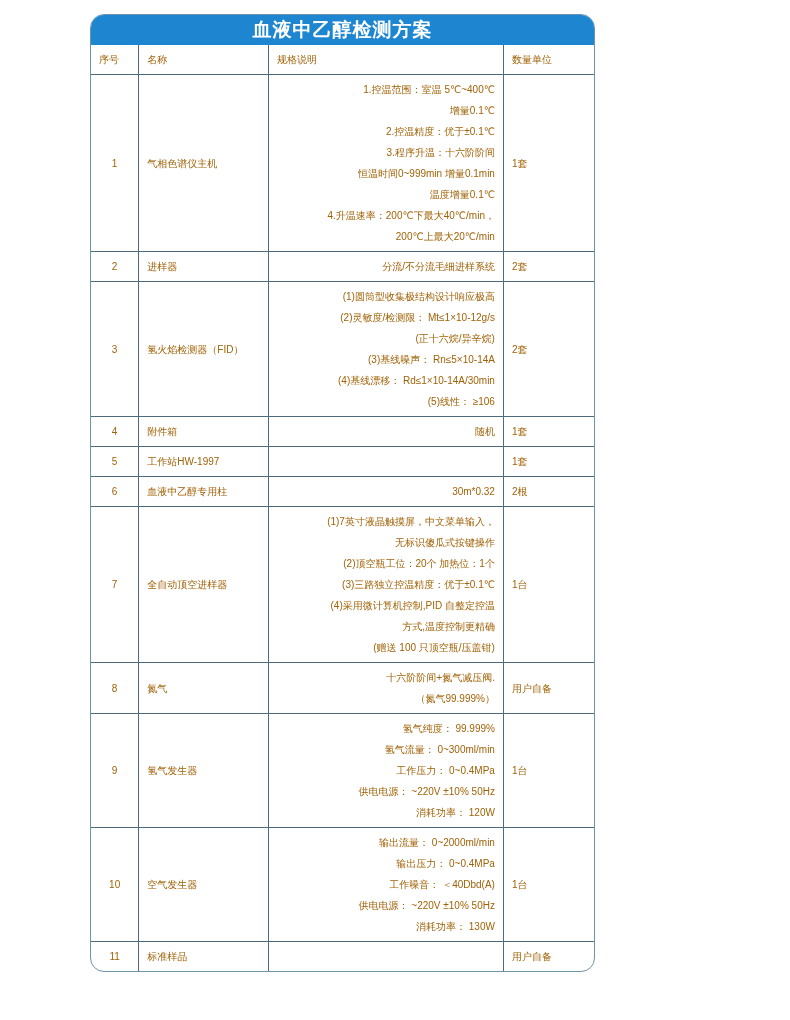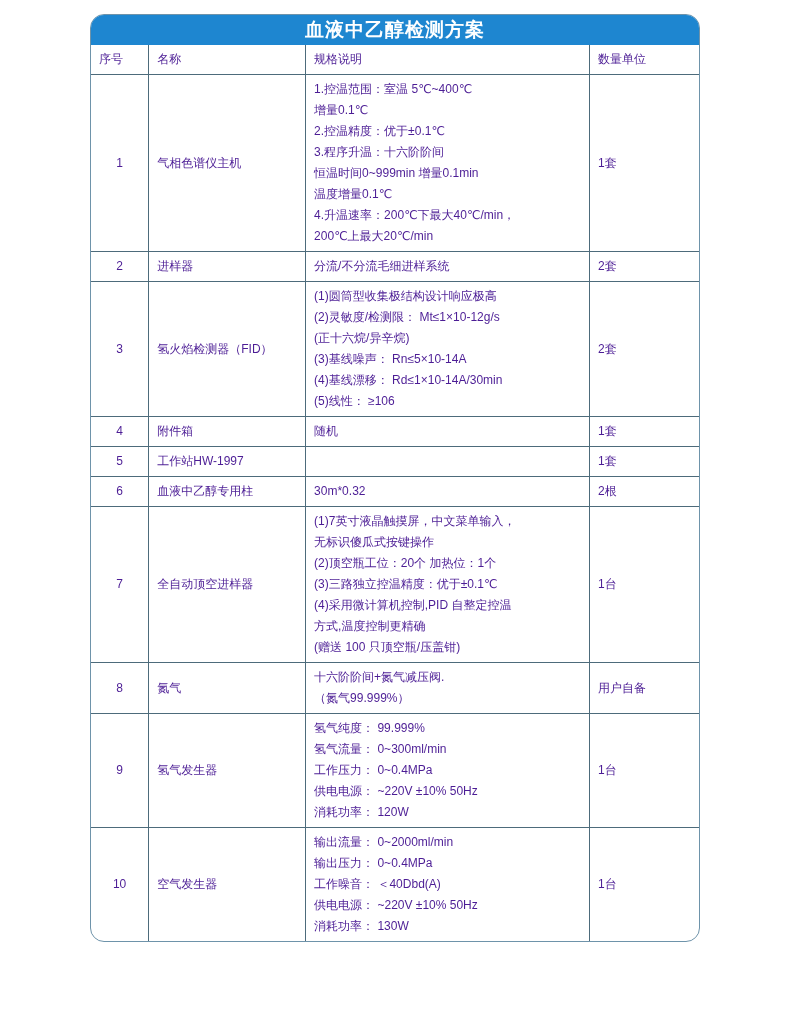--- a/index.html
+++ b/index.html
@@ -9,41 +9,41 @@
   }
   body {
     width: 790px;
     height: 1020px;
     font-family: "Liberation Sans", "DejaVu Sans", sans-serif;
     color: #333333;
   }
   .card {
     box-sizing: border-box;
     margin: 14px 90px 0 90px;
-    width: 610px;
+    width: 505px;
     background: #ffffff;
     border: 1px solid #6e93aa;
     border-radius: 14px;
     overflow: hidden;
   }
   .title-bar {
     background: #1e86d0;
     color: #ffffff;
     font-size: 19px;
     font-weight: bold;
     text-align: center;
     line-height: 30px;
     height: 30px;
     letter-spacing: 1px;
   }
   table.spec-table {
     width: 100%;
     border-collapse: collapse;
-    font-size: 12px;
-    color: #4c1d95;
+    font-size: 10px;
+    color: #a16207;
     table-layout: fixed;
   }
   .spec-table th,
   .spec-table td {
     border: 1px solid #4d6b7b;
     padding: 4px 8px;
     line-height: 21px;
     vertical-align: middle;
     text-align: left;
     font-weight: normal;
@@ -54,21 +54,21 @@
   .spec-table tr > *:last-child  { border-right: none; }
   .spec-table thead th           { border-top: none; }
   .spec-table tbody tr:last-child td { border-bottom: none; }
 
   .col-no   { width: 9.5%; }
   .col-name { width: 25.8%; }
   .col-spec { width: 46.7%; }
   .col-qty  { width: 18%; }
 
   td.no { text-align: center; }
-  td.spec { white-space: pre-line; }
+  td.spec { white-space: pre-line; text-align: right; }
 </style>
 </head>
 <body>
 
 <div class="card">
   <div class="title-bar">血液中乙醇检测方案</div>
   <table class="spec-table">
     <colgroup>
       <col class="col-no">
         <col class="col-name">
@@ -164,15 +164,21 @@
       <tr>
         <td class="no">10</td>
         <td class="name">空气发生器</td>
         <td class="spec">输出流量： 0~2000ml/min
 输出压力： 0~0.4MPa
 工作噪音： ＜40Dbd(A)
 供电电源： ~220V ±10% 50Hz
 消耗功率： 130W</td>
         <td class="qty">1台</td>
       </tr>
+      <tr>
+        <td class="no">11</td>
+        <td class="name">标准样品</td>
+        <td class="spec"></td>
+        <td class="qty">用户自备</td>
+      </tr>
     </tbody>
   </table>
 </div>
 
 </body></html>

